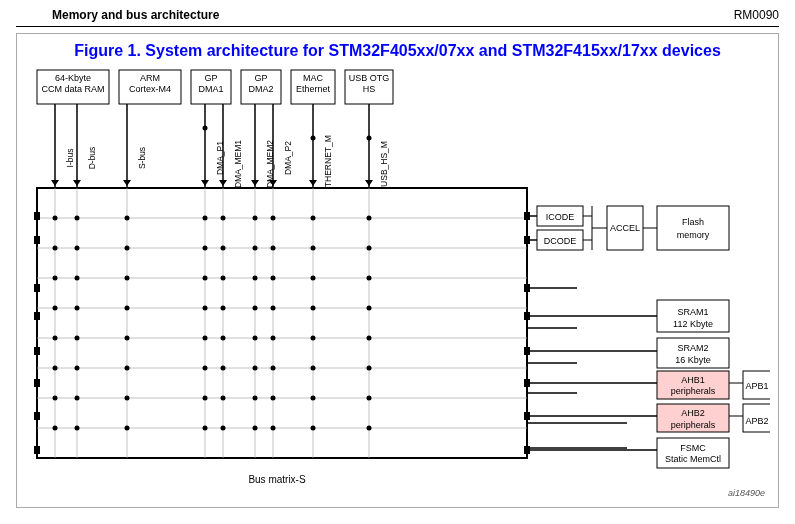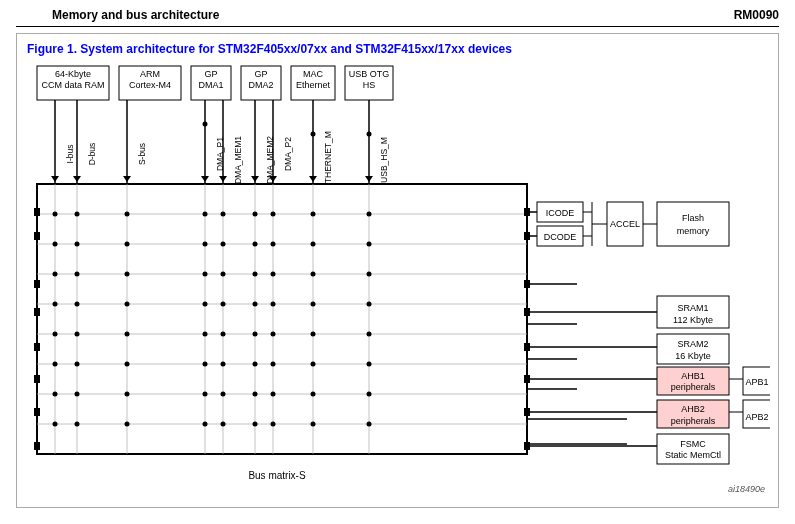--- a/index.html
+++ b/index.html
@@ -24,33 +24,34 @@
       border-bottom: 1px solid #000;
       padding-bottom: 4px;
       margin-bottom: 6px;
     }
     .header-title {
       font-weight: bold;
       font-size: 12px;
       padding-left: 36px;
     }
     .header-doc {
-      font-weight: bold;
+      font-weight: normal;
       font-size: 12px;
     }
     .figure-area {
       border: 1px solid #aaa;
       padding: 8px 10px;
       position: relative;
       width: 763px;
       height: 475px;
     }
     .figure-title {
+      text-align: center;
       font-weight: bold;
-      font-size: 12px;
+      font-size: 16px;
       margin-bottom: 8px;
     }
     .figure-title span {
       color: #00f;
     }
   </style>
 </head>
 <body>
 
 <div class="page">

